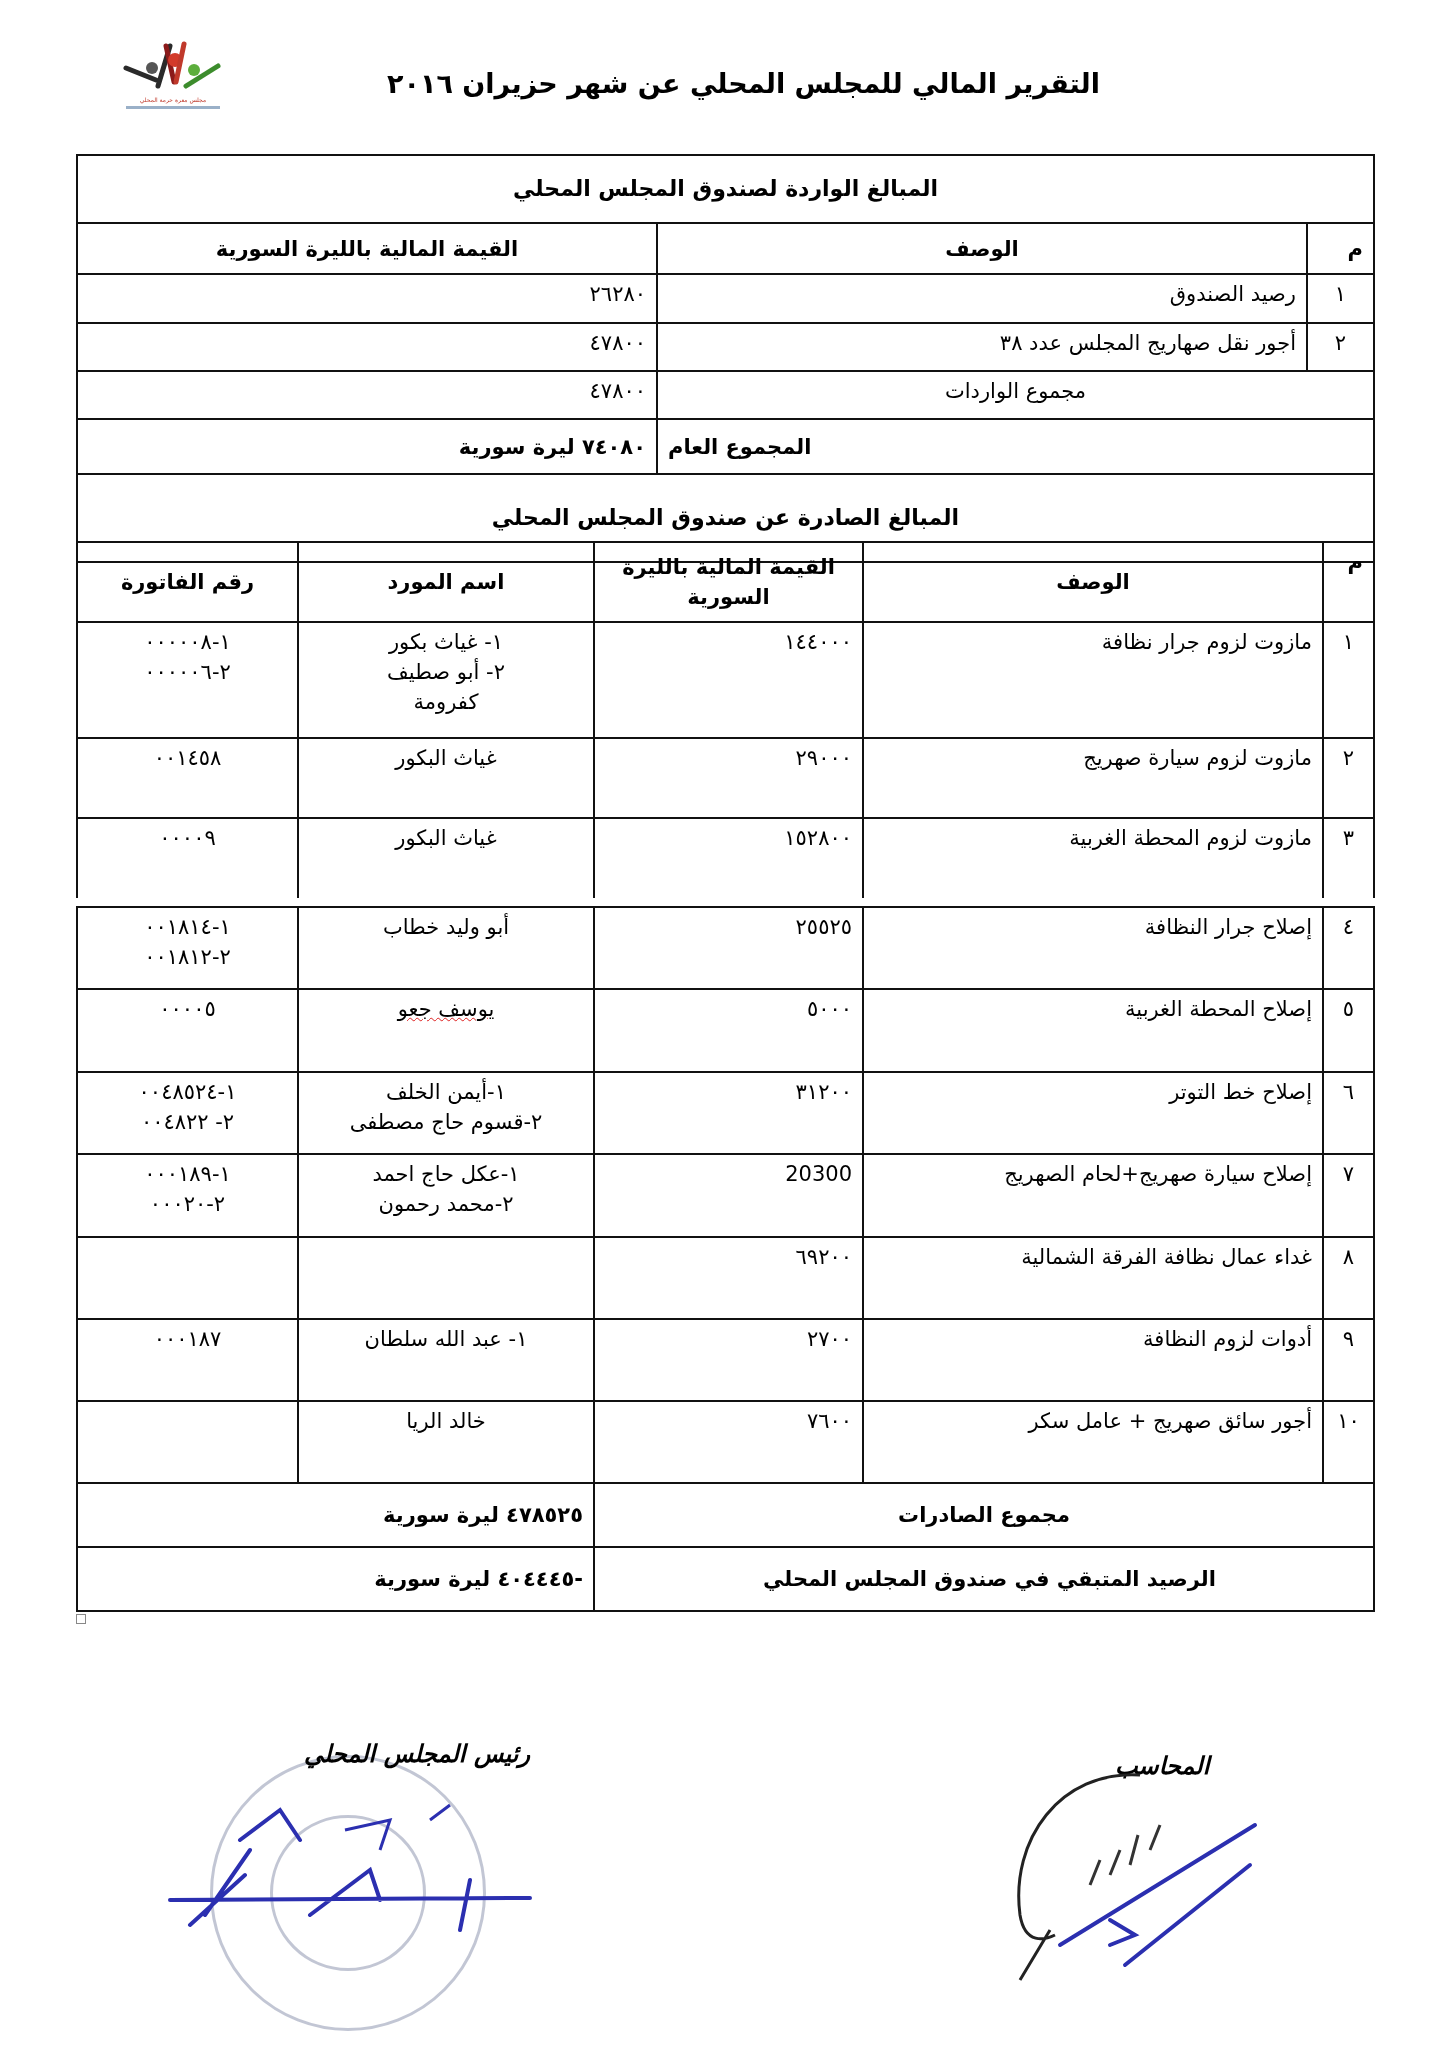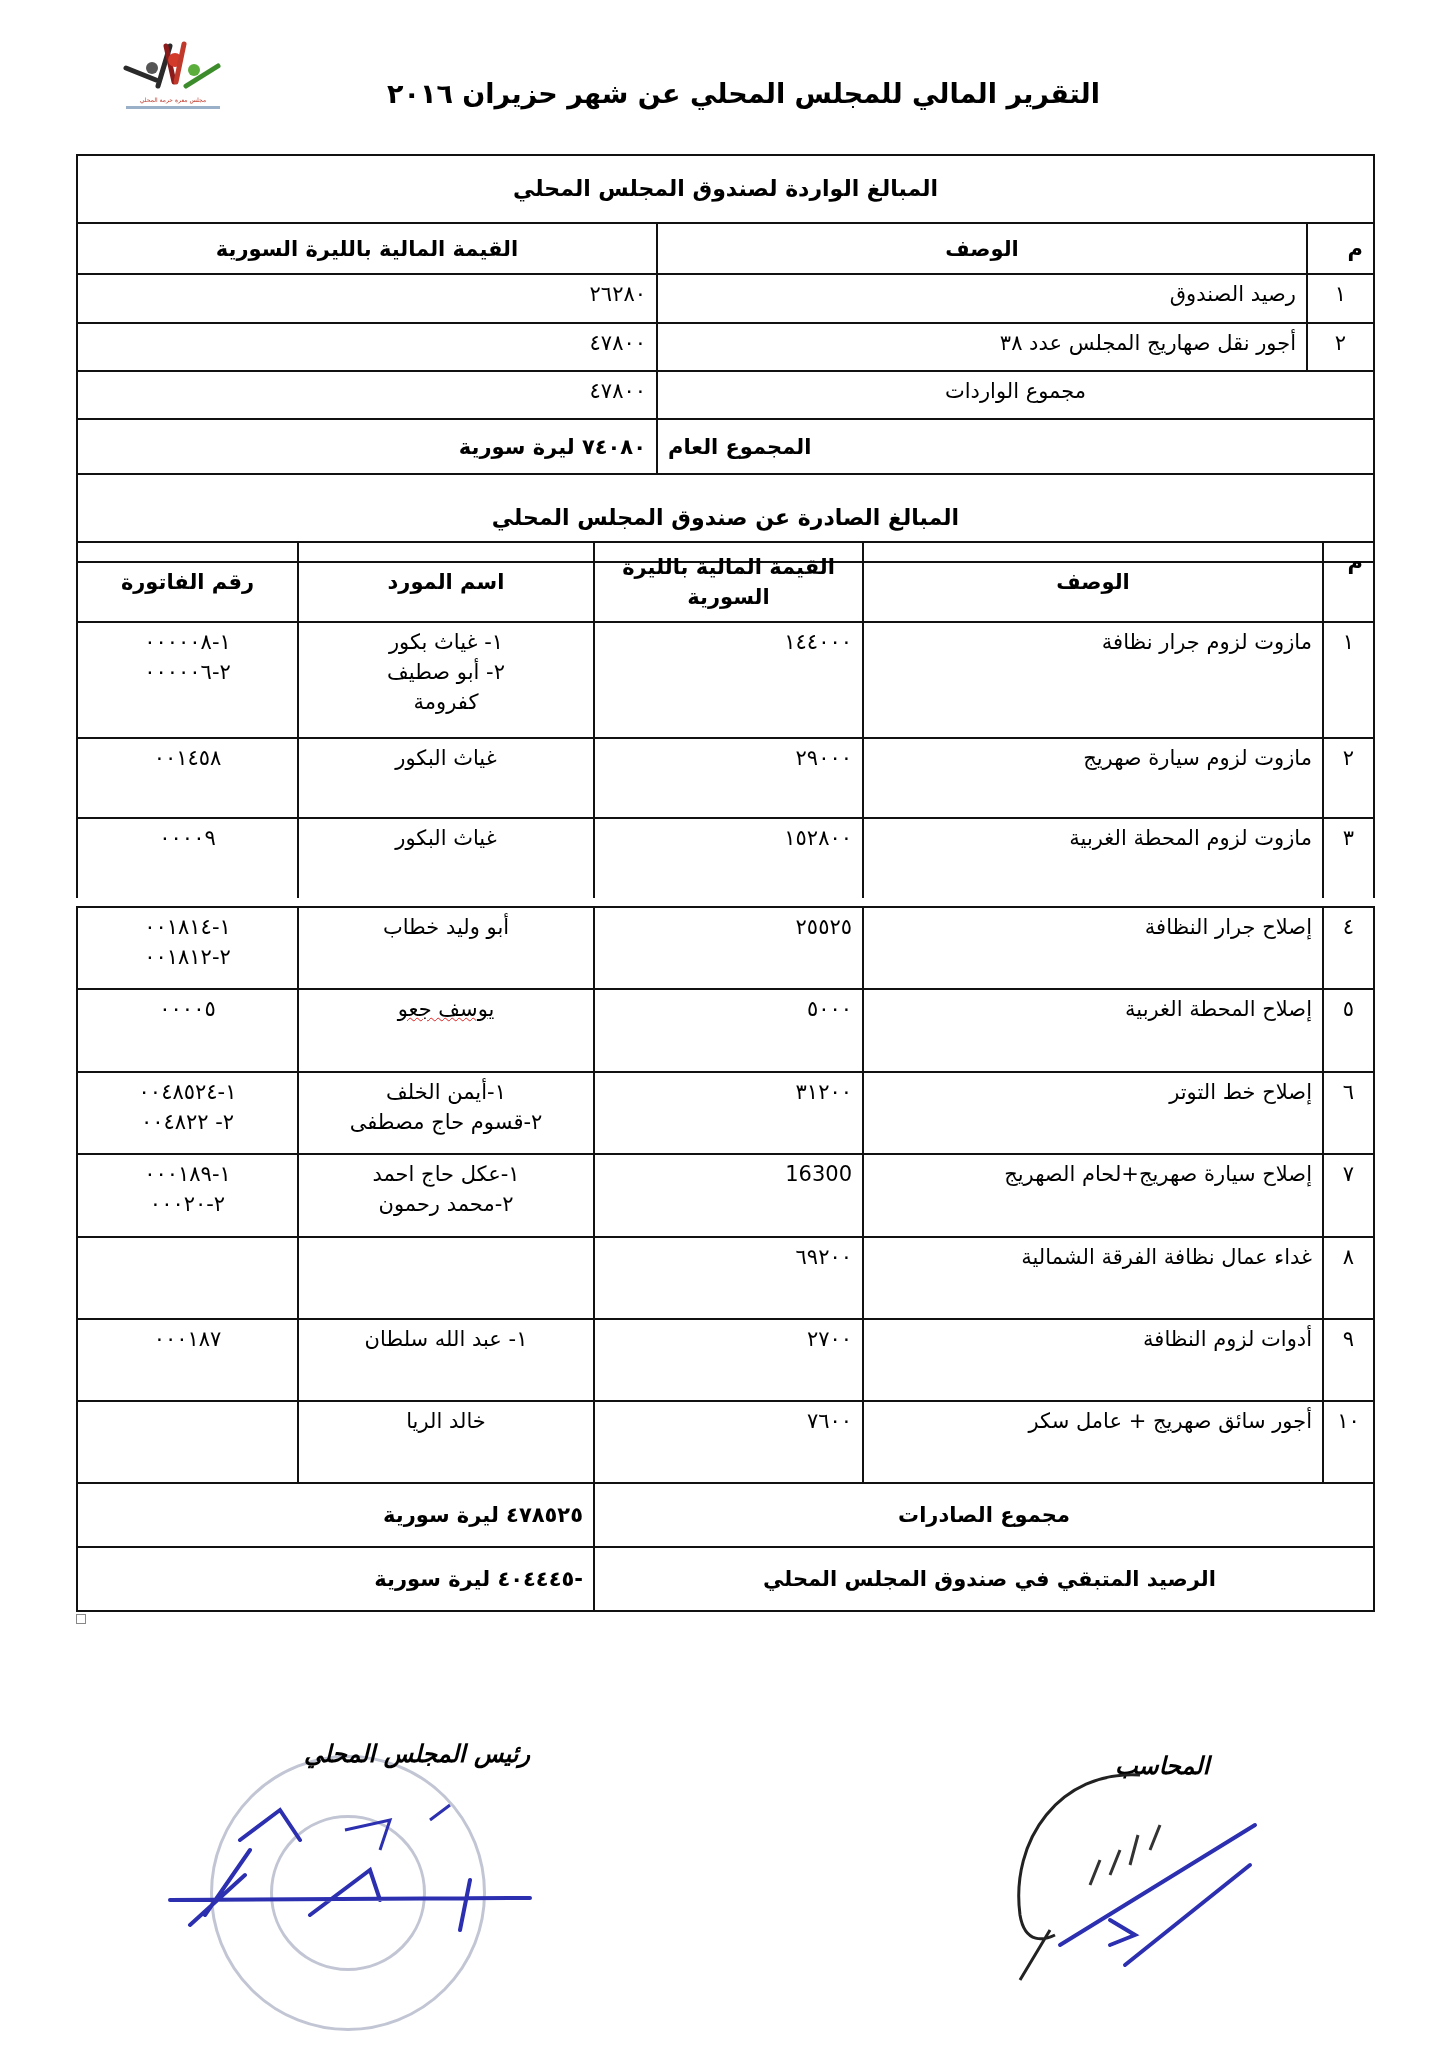--- a/index.html
+++ b/index.html
@@ -11,21 +11,21 @@
       position: absolute; left: 118px; top: 38px; width: 110px; height: 76px;
     }
     .logo-caption {
       position: absolute; left: 0; top: 58px; width: 110px; text-align: center;
       font-size: 6px; color: #c0392b; line-height: 8px; direction: rtl;
     }
     .logo-sub {
       position: absolute; left: 8px; top: 68px; width: 94px; height: 3px; background: #9ab0c8;
     }
     .doc-title {
-      position: absolute; left: 300px; width: 800px; top: 78px; text-align: right;
+      position: absolute; left: 300px; width: 800px; top: 68px; text-align: right;
       font-family: "DejaVu Sans", sans-serif; font-weight: bold; font-size: 27px;
       direction: rtl; letter-spacing: 0.3px;
     }
     .tbl {
       position: absolute; left: 76px; width: 1297px; border-collapse: collapse;
       direction: rtl; table-layout: fixed;
     }
     .tbl td, .tbl th {
       border: 2px solid #111; padding: 4px 10px; vertical-align: top;
       font-size: 21px; line-height: 30px;
@@ -186,21 +186,21 @@
     <td>إصلاح خط التوتر</td>
     <td class="num">٣١٢٠٠</td>
     <td class="supplier">١-أيمن الخلف
 ٢-قسوم حاج مصطفى</td>
     <td class="inv">١-٠٠٤٨٥٢٤
 ٢- ٠٠٤٨٢٢</td>
   </tr>
   <tr style="height:83px;">
     <td class="idx">٧</td>
     <td>إصلاح سيارة صهريج+لحام الصهريج</td>
-    <td class="num">16300</td>
+    <td class="num">20300</td>
     <td class="supplier">١-عكل حاج احمد
 ٢-محمد رحمون</td>
     <td class="inv">١-٠٠٠١٨٩
 ٢-٠٠٠٢٠</td>
   </tr>
   <tr style="height:82px;">
     <td class="idx">٨</td>
     <td>غداء عمال نظافة الفرقة الشمالية</td>
     <td class="num">٦٩٢٠٠</td>
     <td class="supplier"></td>

